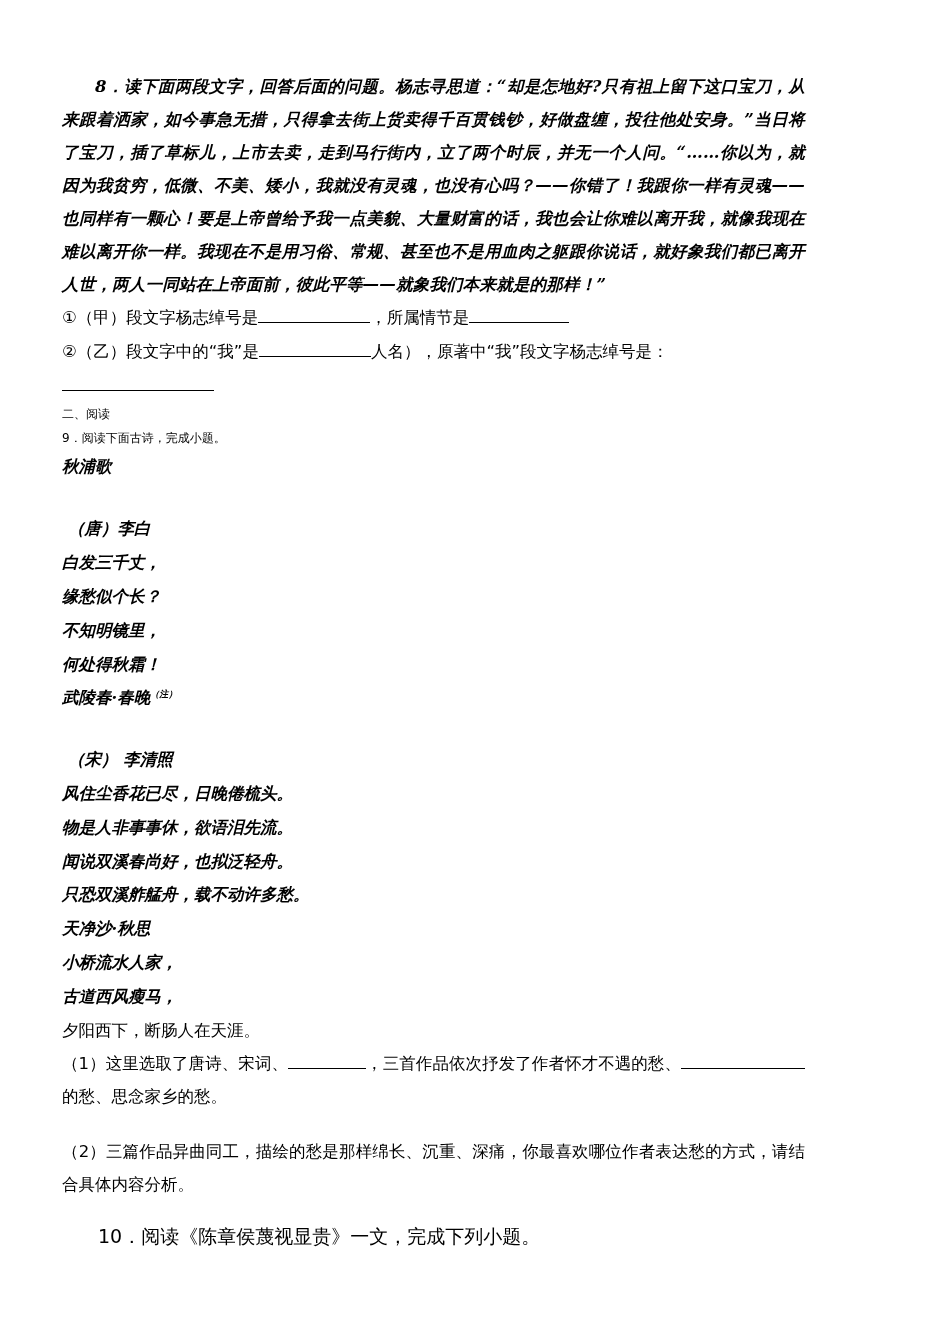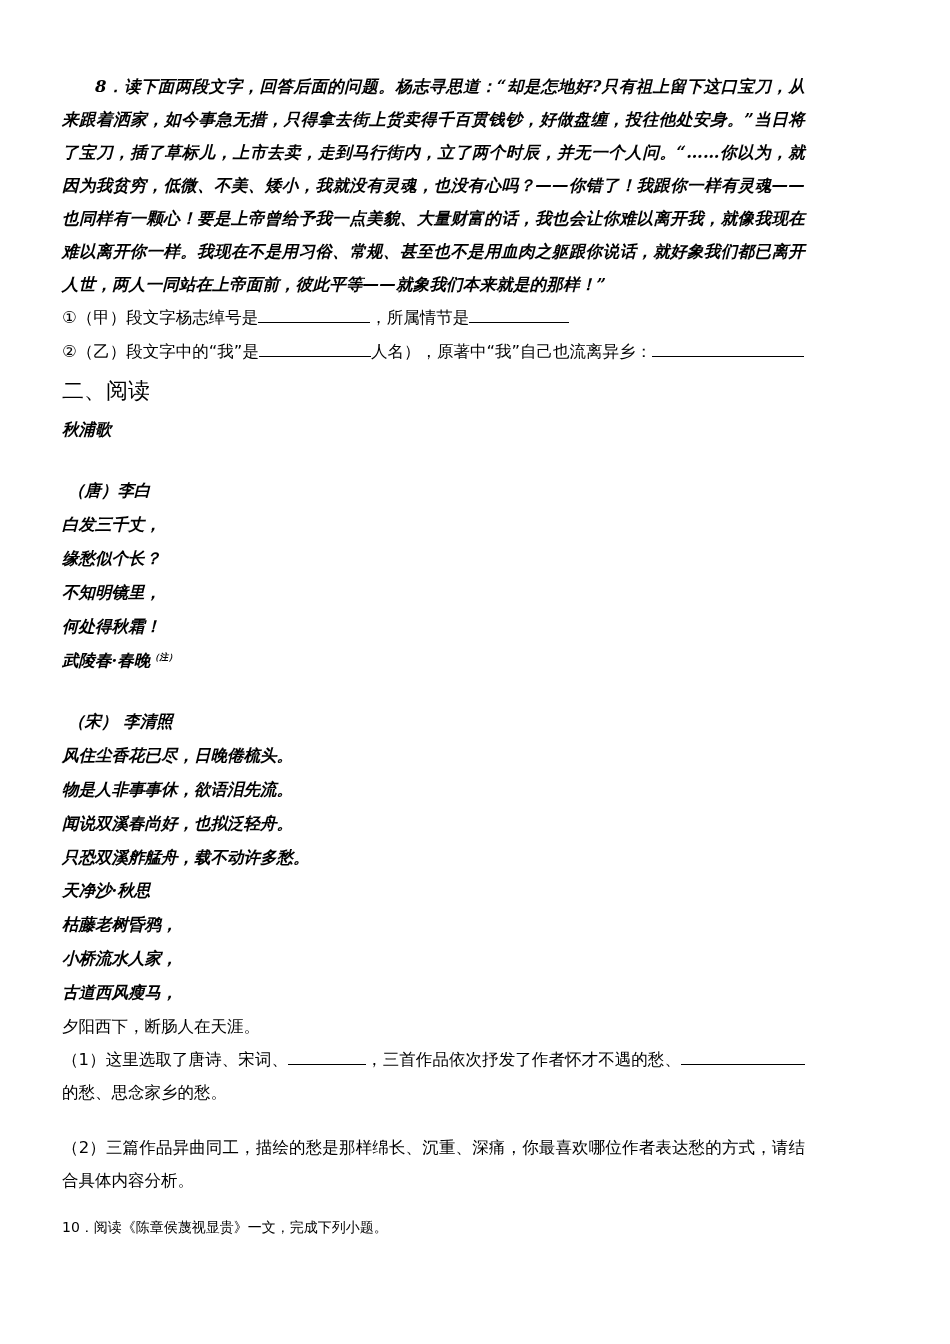--- a/index.html
+++ b/index.html
@@ -51,21 +51,21 @@
   .b150 { width: 152px; }
   .b75 { width: 78px; }
   .b120 { width: 124px; }
 
   .sub-item {
     font-size: 16.5px;
     line-height: 2.05;
     font-family: "DejaVu Sans", "Liberation Sans", sans-serif;
   }
   .section-head {
-    font-size: 22px;
+    font-size: 12px;
     line-height: 2.0;
     font-family: "DejaVu Sans", "Liberation Sans", sans-serif;
   }
   .poem-line {
     font-family: "DejaVu Serif", "Liberation Serif", serif;
     font-style: italic;
     font-weight: bold;
     font-size: 16.5px;
     line-height: 2.05;
   }
@@ -96,61 +96,62 @@
     text-justify: inter-ideograph;
   }
   .qpart {
     font-size: 16.5px;
     line-height: 2.0;
     text-align: justify;
     text-justify: inter-ideograph;
   }
   .spacer-md { height: 22px; }
   .q10 {
-    font-size: 14px;
+    font-size: 19px;
     line-height: 2.0;
     margin-top: 16px;
+    margin-left: 36px;
   }
 </style>
 </head>
 <body>
 
 <div class="page">
 
   <div>
     <p class="kai q8 indent2"><span>8．</span><span>读下面两段文字，回答后面的问题。</span><span>杨志寻思道：“却是怎地好?只有祖上留下这口宝刀，从来跟着洒家，如今事急无措，只得拿去街上货卖得千百贯钱钞，好做盘缠，投往他处安身。”当日将了宝刀，插了草标儿，上市去卖，走到马行街内，立了两个时辰，并无一个人问。“……你以为，就因为我贫穷，低微、不美、矮小，我就没有灵魂，也没有心吗？——你错了！我跟你一样有灵魂——也同样有一颗心！要是上帝曾给予我一点美貌、大量财富的话，我也会让你难以离开我，就像我现在难以离开你一样。我现在不是用习俗、常规、甚至也不是用血肉之躯跟你说话，就好象我们都已离开人世，两人一同站在上帝面前，彼此平等——就象我们本来就是的那样！”</span></p>
   </div>
 
   <p class="sub-item">
     <span>①（甲）段文字杨志绰号是</span><span class="blank-line b110"></span><span>，所属情节是</span><span class="blank-line b100"></span>
   </p>
 
   <p class="sub-item">
-    <span>②（乙）段文字中的“我”是</span><span class="blank-line b110"></span><span>人名），原著中“我”自己也流离异乡：</span><span class="blank-line b150"></span>
+    <span>②（乙）段文字中的“我”是</span><span class="blank-line b110"></span><span>人名），原著中“我”段文字杨志绰号是：</span><span class="blank-line b150"></span>
   </p>
 
   <p class="section-head">二、阅读</p>
 
+  <p class="section-head"><span>9．</span><span>阅读下面古诗，完成小题。</span></p>
 
   <p class="poem-title">秋浦歌</p>
   <p class="poem-author">（唐）李白</p>
   <p class="poem-line">白发三千丈，</p>
   <p class="poem-line">缘愁似个长？</p>
   <p class="poem-line">不知明镜里，</p>
   <p class="poem-line">何处得秋霜！</p>
 
   <p class="poem-title"><span>武陵春·春晚</span><sup>（注）</sup></p>
   <p class="poem-author">（宋）  李清照</p>
   <p class="poem-line">风住尘香花已尽，日晚倦梳头。</p>
   <p class="poem-line">物是人非事事休，欲语泪先流。</p>
   <p class="poem-line">闻说双溪春尚好，也拟泛轻舟。</p>
   <p class="poem-line">只恐双溪舴艋舟，载不动许多愁。</p>
 
   <p class="poem-title">天净沙·秋思</p>
-  <p class="poem-line">枯藤老树昏鸦，</p>
   <p class="poem-line">小桥流水人家，</p>
   <p class="poem-line">古道西风瘦马，</p>
   <p class="poem-line song" style="font-style:normal;font-weight:normal;font-family:'DejaVu Sans','Liberation Sans',sans-serif;">夕阳西下，断肠人在天涯。</p>
 
 
   <p class="qpart">
     <span>（1）这里选取了唐诗、宋词、</span><span class="blank-line b75"></span><span>，三首作品依次抒发了作者怀才不遇的愁、</span><span class="blank-line b120"></span><span>的愁、思念家乡的愁。</span>
   </p>
 
   <div class="spacer-md"></div>

